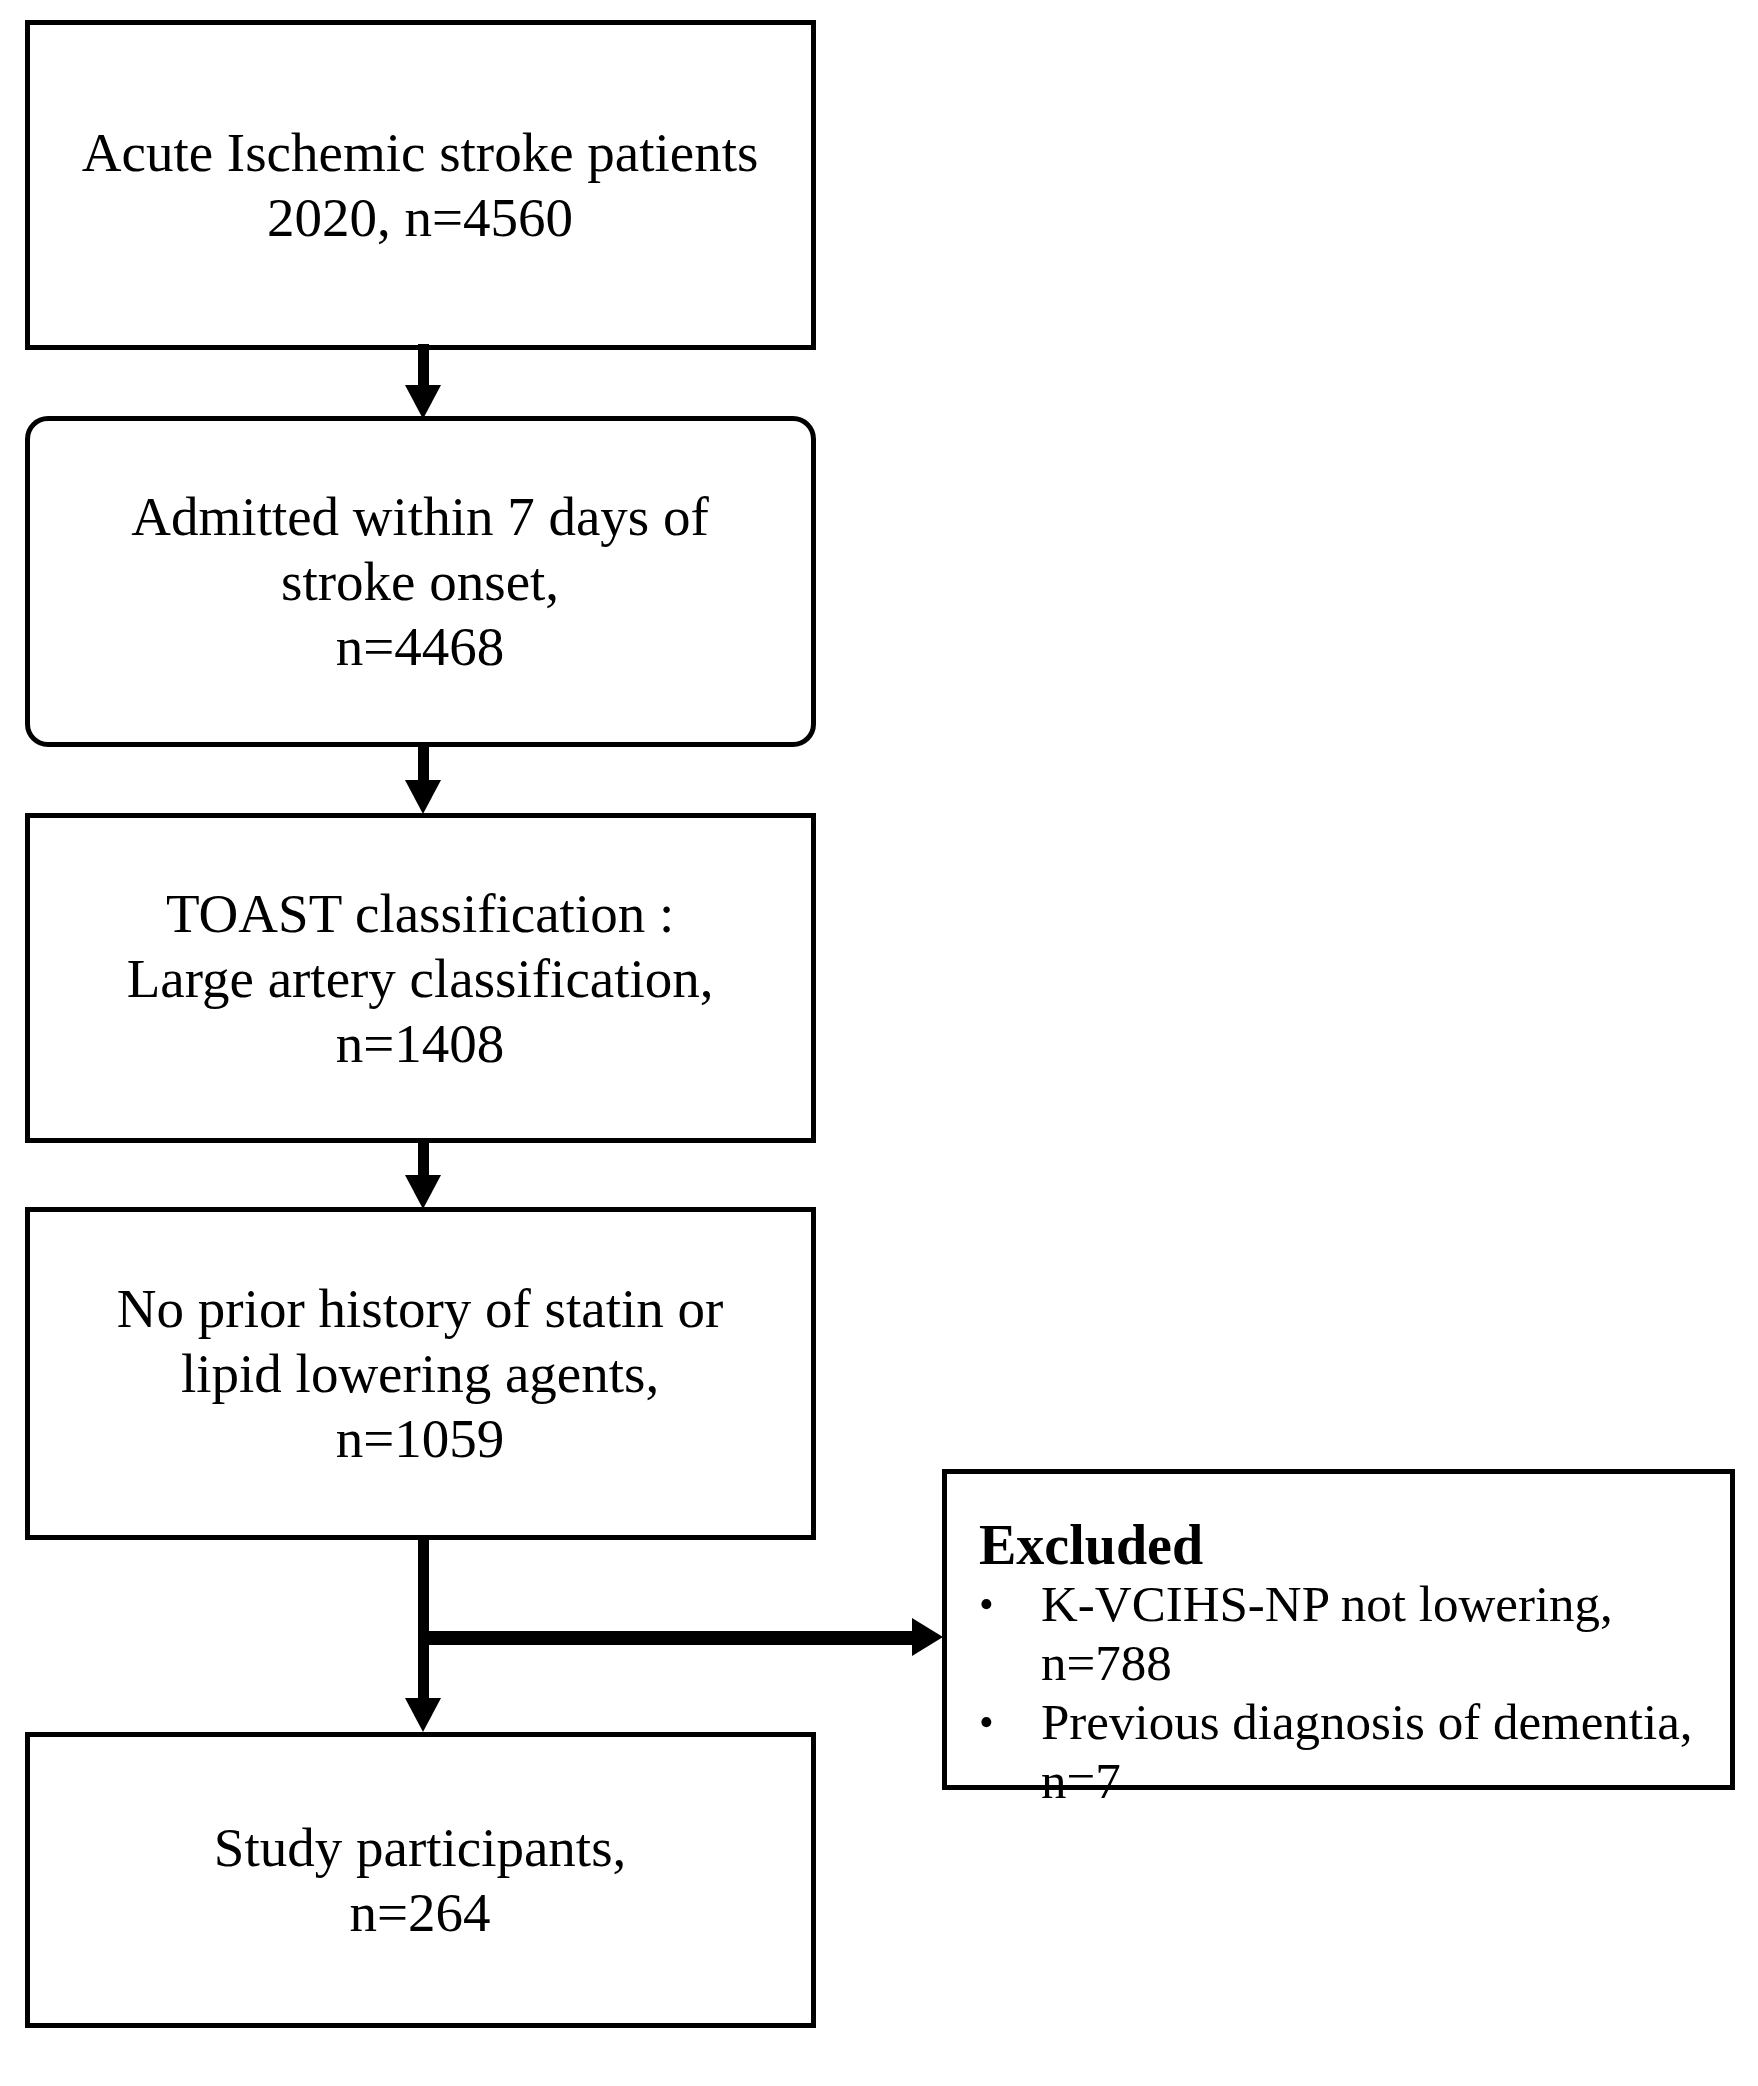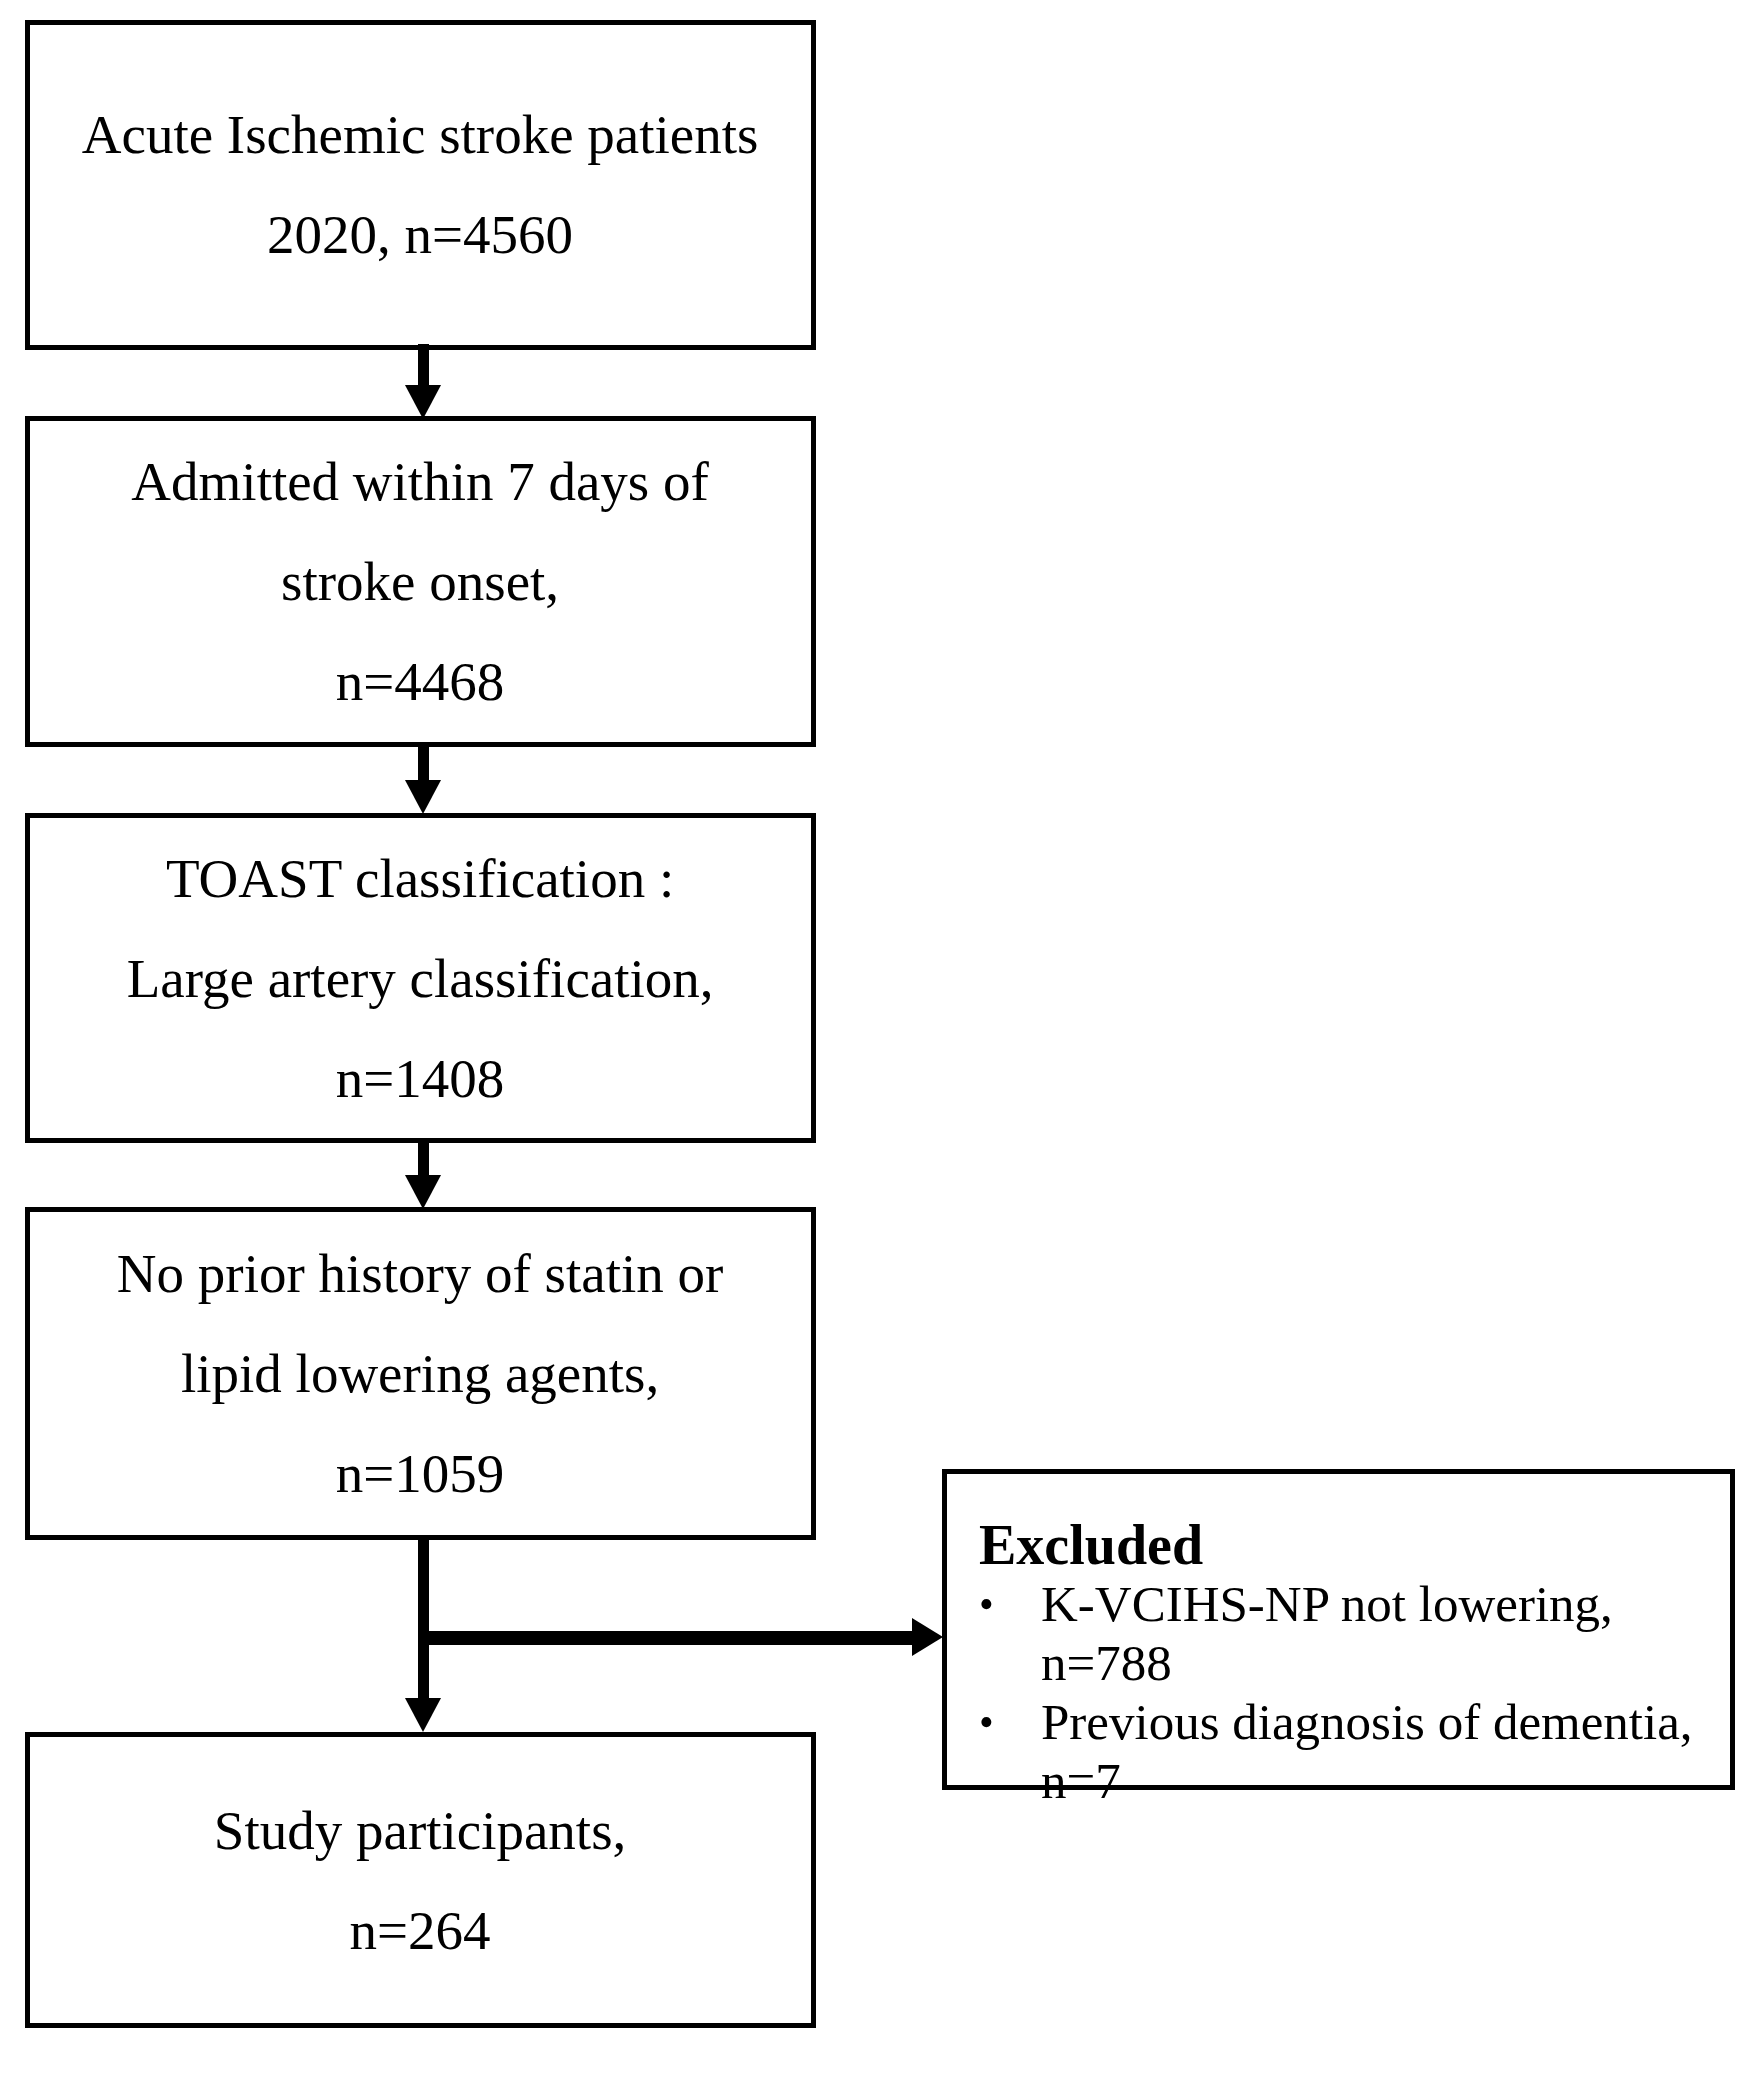--- a/index.html
+++ b/index.html
@@ -22,31 +22,30 @@
     left: 24.6px;
     width: 791px;
     border: 5.6px solid #000;
     box-sizing: border-box;
     background: #ffffff;
     display: flex;
     flex-direction: column;
     justify-content: center;
     align-items: center;
     text-align: right;
-    gap: 35px;
   }
   .fbox .line {
     font-size: 55px;
     line-height: 65px;
     white-space: nowrap;
   }
   .n-bold { font-weight: 400; }
 
   #box-registered   { top: 19.6px;   height: 330px; }
-  #box-admitted     { top: 416px;  height: 331px; }
+  #box-admitted     { top: 416px;  height: 331px; border-radius: 23px; }
   #box-toast        { top: 813px; height: 330px; }
   #box-no-statin    { top: 1207px; height: 333px; }
   #box-participants { top: 1732px; height: 296px; }
 
   
   #box-excluded {
     position: absolute;
     left: 942px;
     top: 1469px;
     width: 793px;

